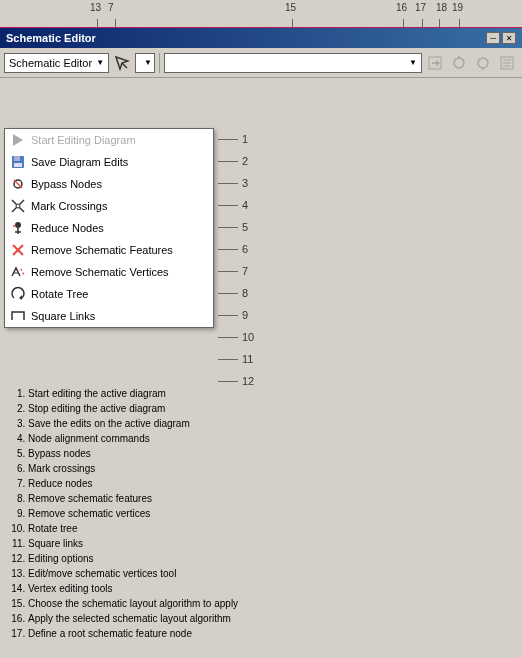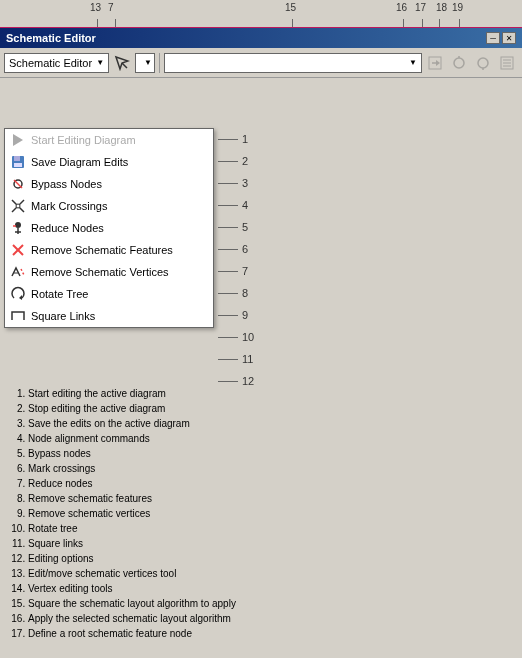--- a/index.html
+++ b/index.html
@@ -464,20 +464,20 @@
       <li>Bypass nodes</li>
       <li>Mark crossings</li>
       <li>Reduce nodes</li>
       <li>Remove schematic features</li>
       <li>Remove schematic vertices</li>
       <li>Rotate tree</li>
       <li>Square links</li>
       <li>Editing options</li>
       <li>Edit/move schematic vertices tool</li>
       <li>Vertex editing tools</li>
-      <li>Square the schematic layout algorithm to apply</li>
+      <li>Choose the schematic layout algorithm to apply</li>
       <li>Apply the selected schematic layout algorithm</li>
       <li>Define a root schematic feature node</li>
 
     </ol>
   </div>
 
 </div>
 
 </body></html>

